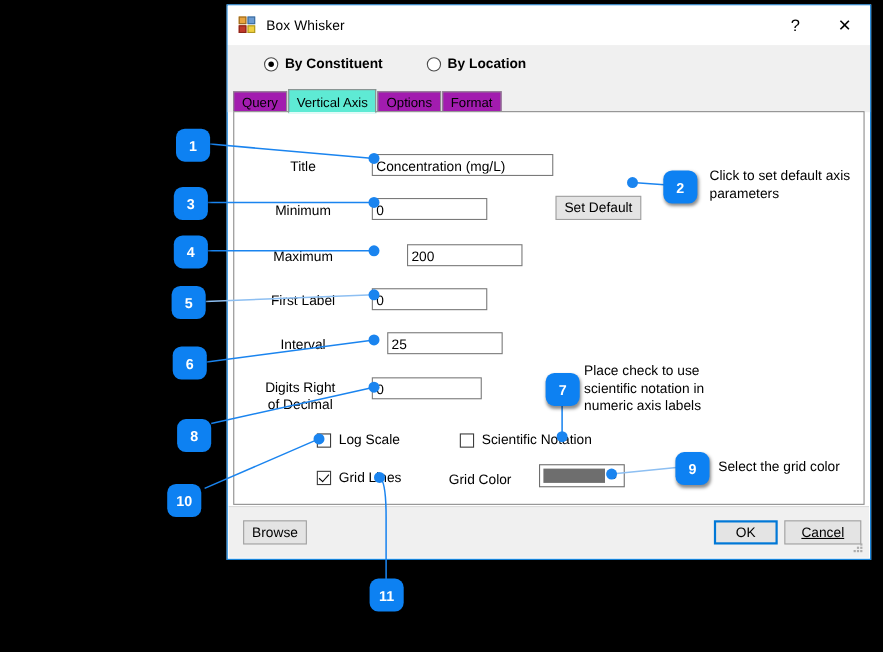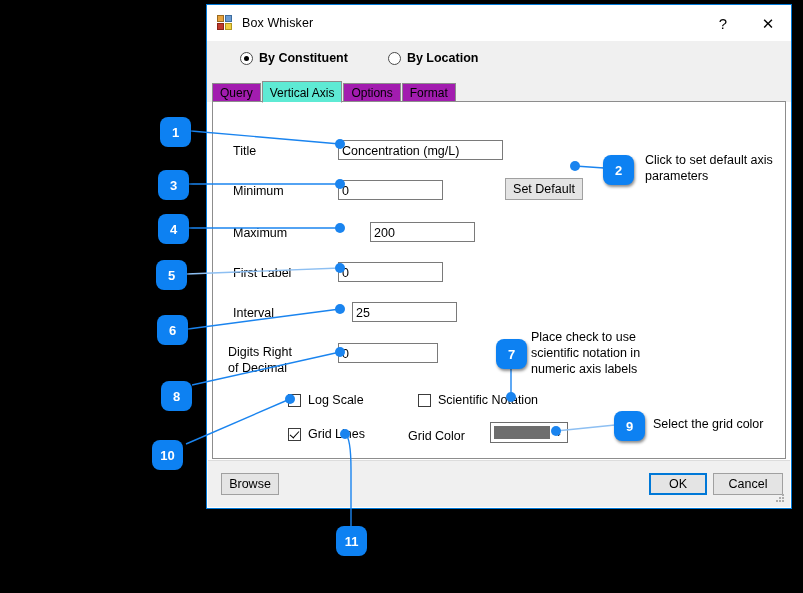--- a/index.html
+++ b/index.html
@@ -69,21 +69,21 @@
     border-bottom:1px solid #ffffff;margin-bottom:-1px;
   }
 
   
   .tabpage{
     position:absolute;left:5px;top:96px;right:5px;bottom:49px;
     background:#ffffff;border:1px solid #8d8d8d;box-sizing:border-box;
   }
 
   .lbl{
-    position:absolute;font-size:12.5px;color:#000;text-align:left;white-space:nowrap;
+    position:absolute;font-size:12.5px;color:#000;text-align:center;white-space:nowrap;
   }
   .tf{
     position:absolute;border:1px solid #7a7a7a;background:#fff;box-sizing:border-box;
     height:20px;font-size:12.5px;color:#000;padding:1px 2px 0 3px;line-height:17px;
     font-family:"Liberation Sans","DejaVu Sans",sans-serif;
   }
   .btn{
     position:absolute;border:1px solid #a0a0a0;background:#e8e8e8;box-sizing:border-box;
     font-size:12.5px;color:#000;display:flex;align-items:center;justify-content:center;
     cursor:default;
@@ -225,21 +225,21 @@
       <div class="lbl" style="left:195px;top:327px;width:70px;text-align:left;">Grid Color</div>
       <div class="combo" style="left:277px;top:320px;width:78px;height:21px;">
         <span class="swatch" id="gridSwatch" style="background: rgb(110, 110, 110);"></span>
         <span class="arrow">⌄</span>
       </div>
     </div>
 
     <div class="footer">
       <div class="btn grey" style="left:13px;top:12px;width:58px;height:22px;">Browse</div>
       <div class="btn default-focus" style="left:441px;top:12px;width:58px;height:22px;">OK</div>
-      <div class="btn grey" style="left:505px;top:12px;width:70px;height:22px;">Cancel</div>
+      <div class="btn grey" style="left:505px;top:12px;width:70px;height:22px;text-decoration:underline;">Cancel</div>
       <div class="grip">
         <i style="left:6px;top:0;"></i>
         <i style="left:3px;top:3px;"></i>
           <i style="left:6px;top:3px;"></i>
         <i style="left:0;top:6px;"></i>
           <i style="left:3px;top:6px;"></i>
           <i style="left:6px;top:6px;"></i>
       </div>
     </div>
   </div>

